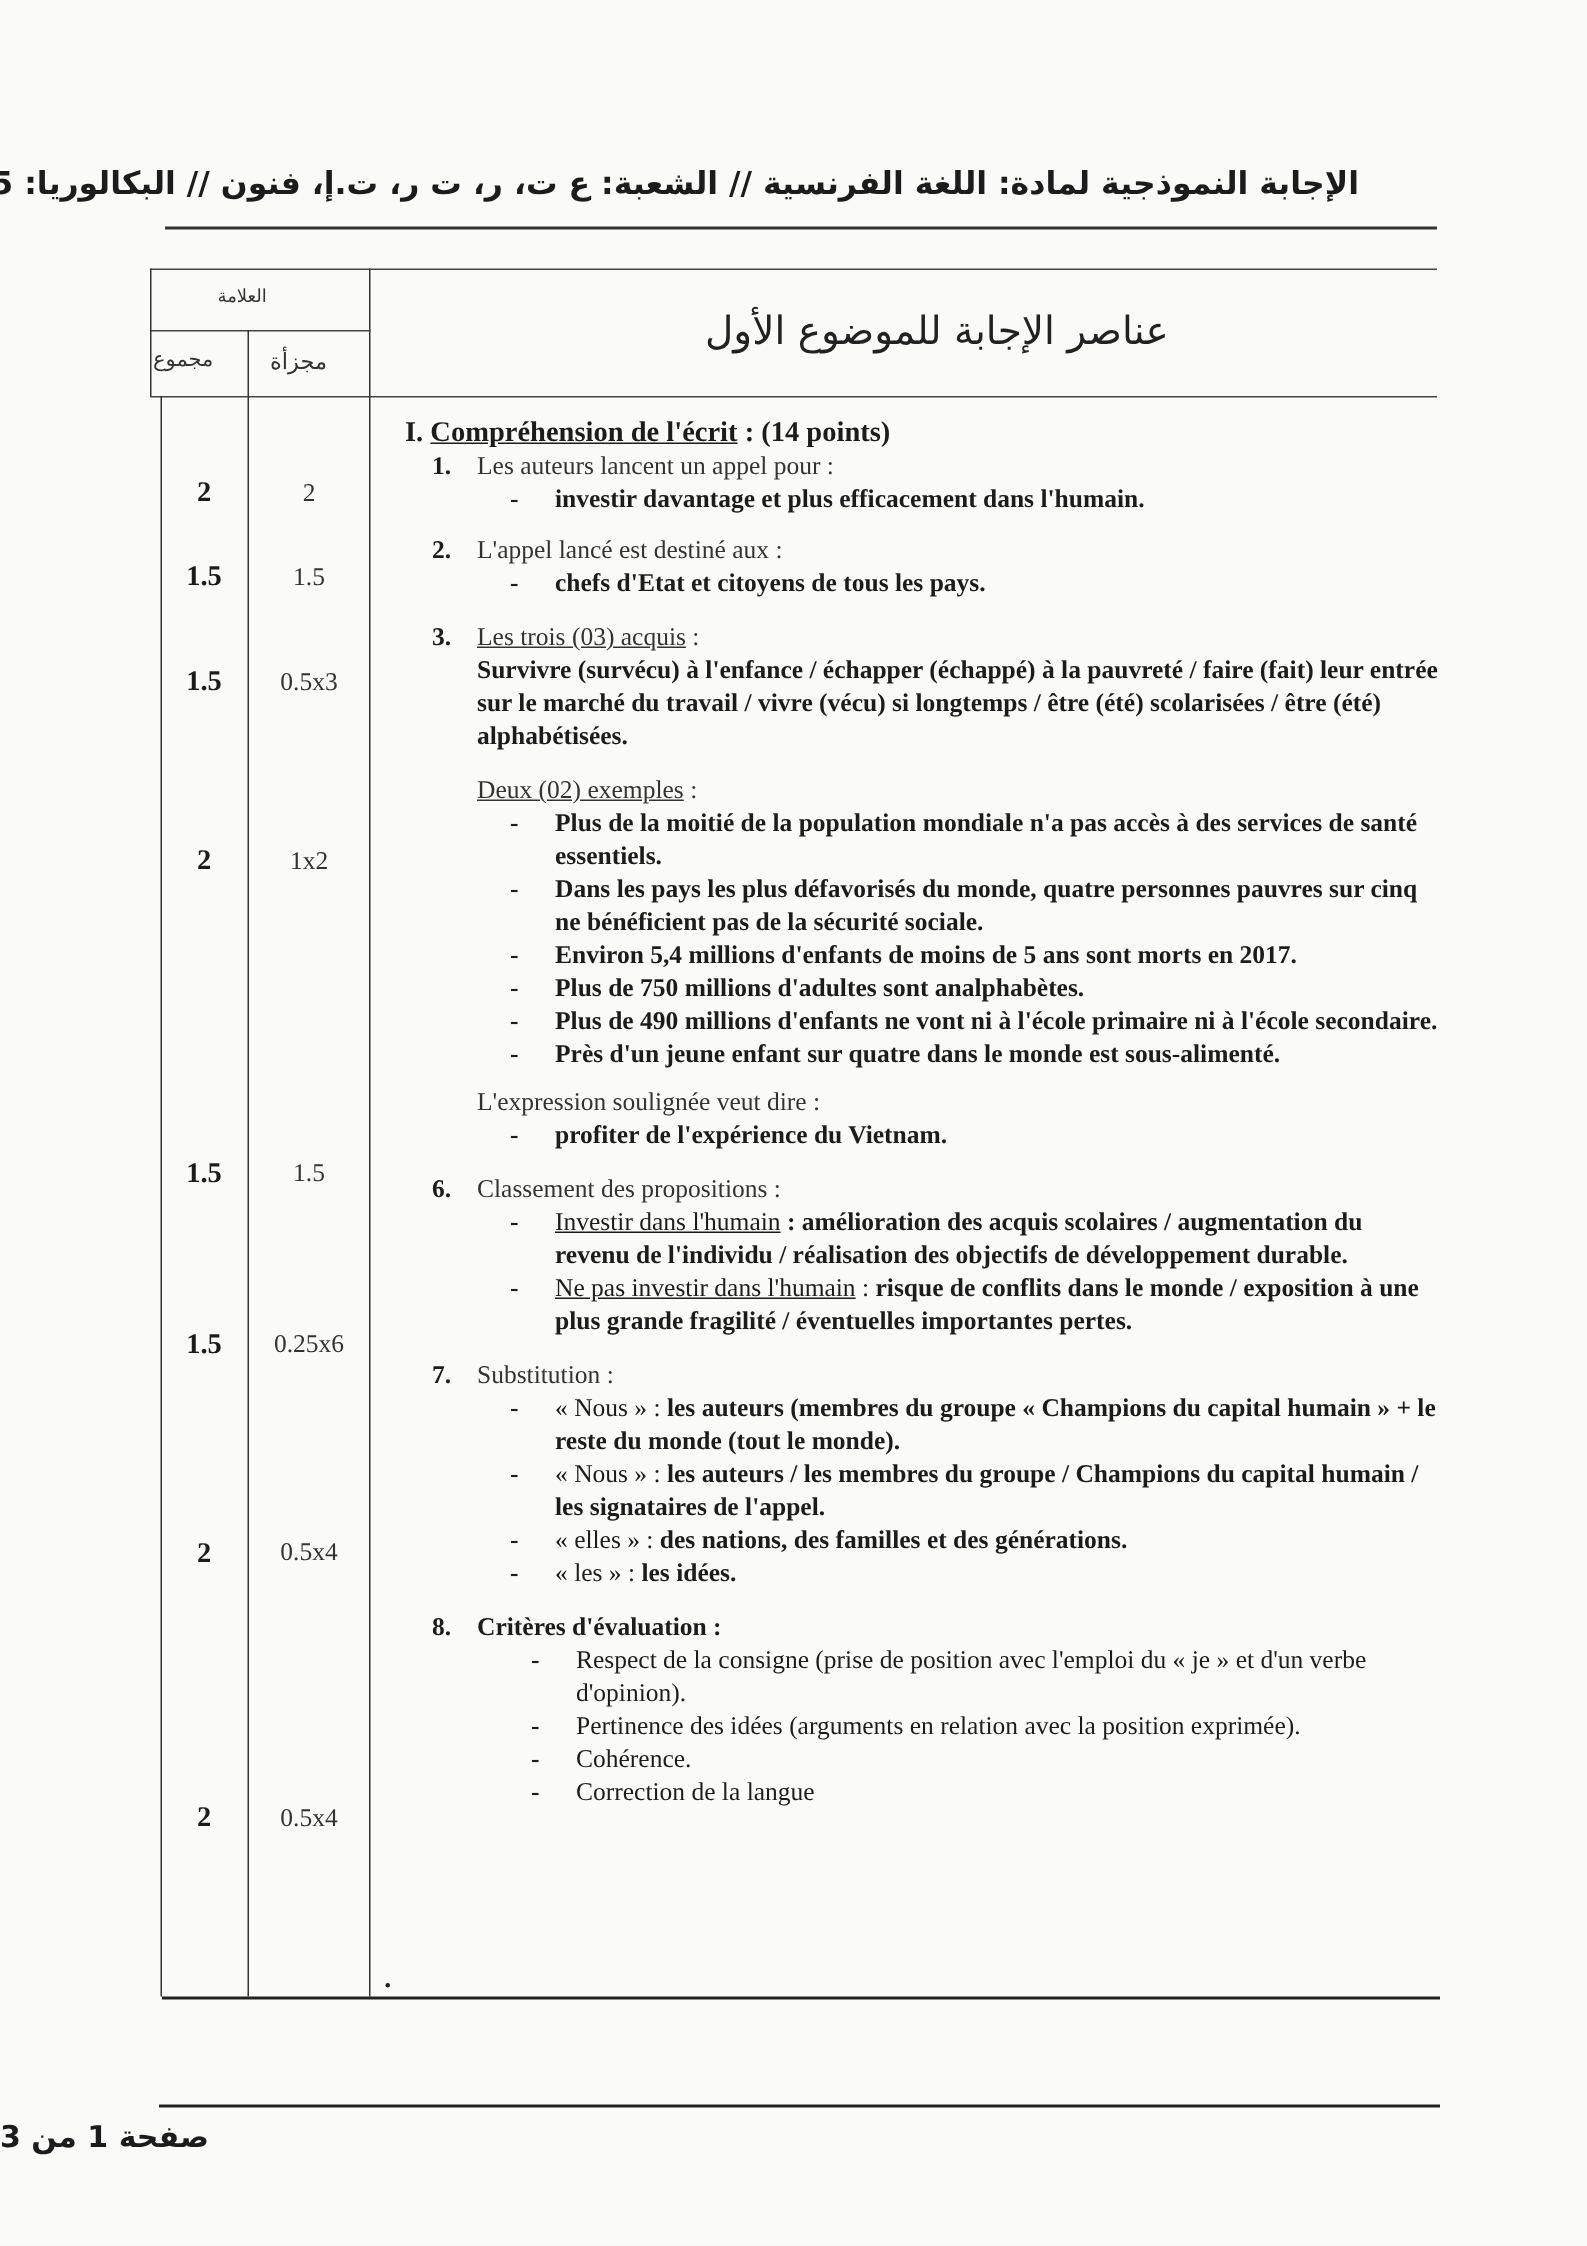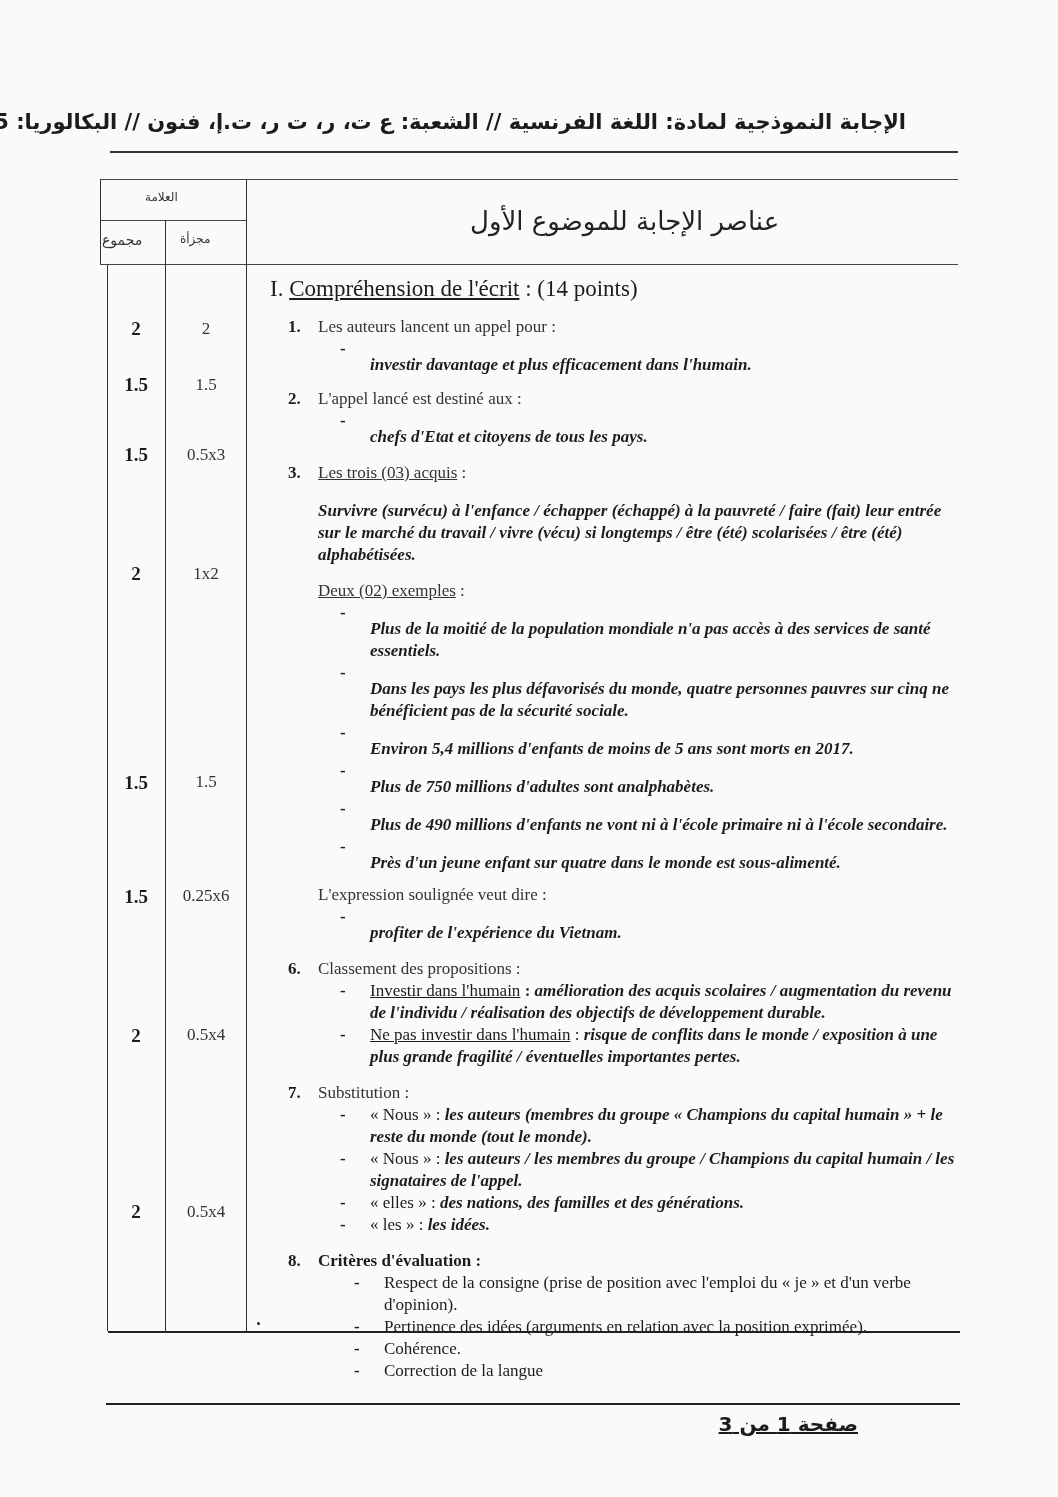--- a/index.html
+++ b/index.html
@@ -18,45 +18,45 @@
   .tbl-bottom { position: absolute; left: 108px; top: 1331px; width: 852px; border-top: 2px solid #222; }
   .vline { position: absolute; border-left: 1.5px solid #333; }
   .v1 { left: 100px; top: 179px; height: 85px; }
   .v2 { left: 165px; top: 220px; height: 1111px; }
   .v3 { left: 246px; top: 179px; height: 1152px; }
   .v0 { left: 107px; top: 264px; height: 1067px; }
 
   .hdr-ar { position: absolute; font-family: "DejaVu Sans", sans-serif; direction: rtl; font-size: 12px; color: #333; }
   .hdr-alama { left: 145px; top: 190px; }
   .hdr-majmou { left: 102px; top: 232px; font-size: 14px; }
-  .hdr-mojazaa { left: 180px; top: 232px; font-size: 12px; }
+  .hdr-mojazaa { left: 180px; top: 232px; font-size: 15px; }
   .hdr-main { position: absolute; left: 470px; top: 206px; font-family: "DejaVu Sans", sans-serif;
               direction: rtl; font-size: 26px; color: #222; }
 
   .score { position: absolute; text-align: center; }
   .score-total { left: 107px; width: 58px; font-weight: bold; font-size: 19px; }
   .score-part { left: 166px; width: 80px; font-size: 17px; color: #333; }
 
   .content { position: absolute; left: 270px; top: 278px; width: 690px; font-size: 17px; line-height: 22px; }
-  .section-title { font-weight: normal; font-size: 23px; margin-bottom: 16px; }
+  .section-title { font-weight: bold; font-size: 19px; margin-bottom: 0; }
   .section-title .u { text-decoration: underline; }
   .q { margin-bottom: 10px; }
   .q-head { display: flex; }
   .q-num { font-weight: bold; width: 30px; padding-left: 18px; flex: none; }
   .q-label { color: #333; }
   .u { text-decoration: underline; }
   .bullets { margin: 0; padding: 0; list-style: none; }
   .bullets li { display: flex; padding-left: 70px; }
   .bullets li .dash { width: 30px; flex: none; font-weight: bold; }
   .bullets li .txt { flex: 1; }
-  .ans { font-style: italic; font-weight: bold; margin-top: 16px; }
+  .ans { font-weight: bold; }
   .block { padding-left: 48px; }
   .footer-rule { position: absolute; left: 106px; top: 1403px; width: 854px; border-top: 2px solid #222; }
-  .footer { position: absolute; left: 0; width: 858px; top: 1412px; text-align: right; font-weight: bold;
-            font-size: 20px; direction: rtl; font-family: "DejaVu Sans", sans-serif; text-decoration: underline; }
+  .footer { position: absolute; left: 0; width: 858px; top: 1412px; text-align: left; font-weight: bold;
+            font-size: 20px; direction: rtl; font-family: "DejaVu Sans", sans-serif; }
   .dot { position: absolute; left: 257px; top: 1322px; width: 3px; height: 3px; background: #222; border-radius: 50%; }
 </style>
 </head>
 <body>
 
 <div class="page">
 
   <div class="header-title">الإجابة النموذجية لمادة: اللغة الفرنسية // الشعبة: ع ت، ر، ت ر، ت.إ، فنون // البكالوريا: 2025</div>
   <div class="header-rule"></div>
 

